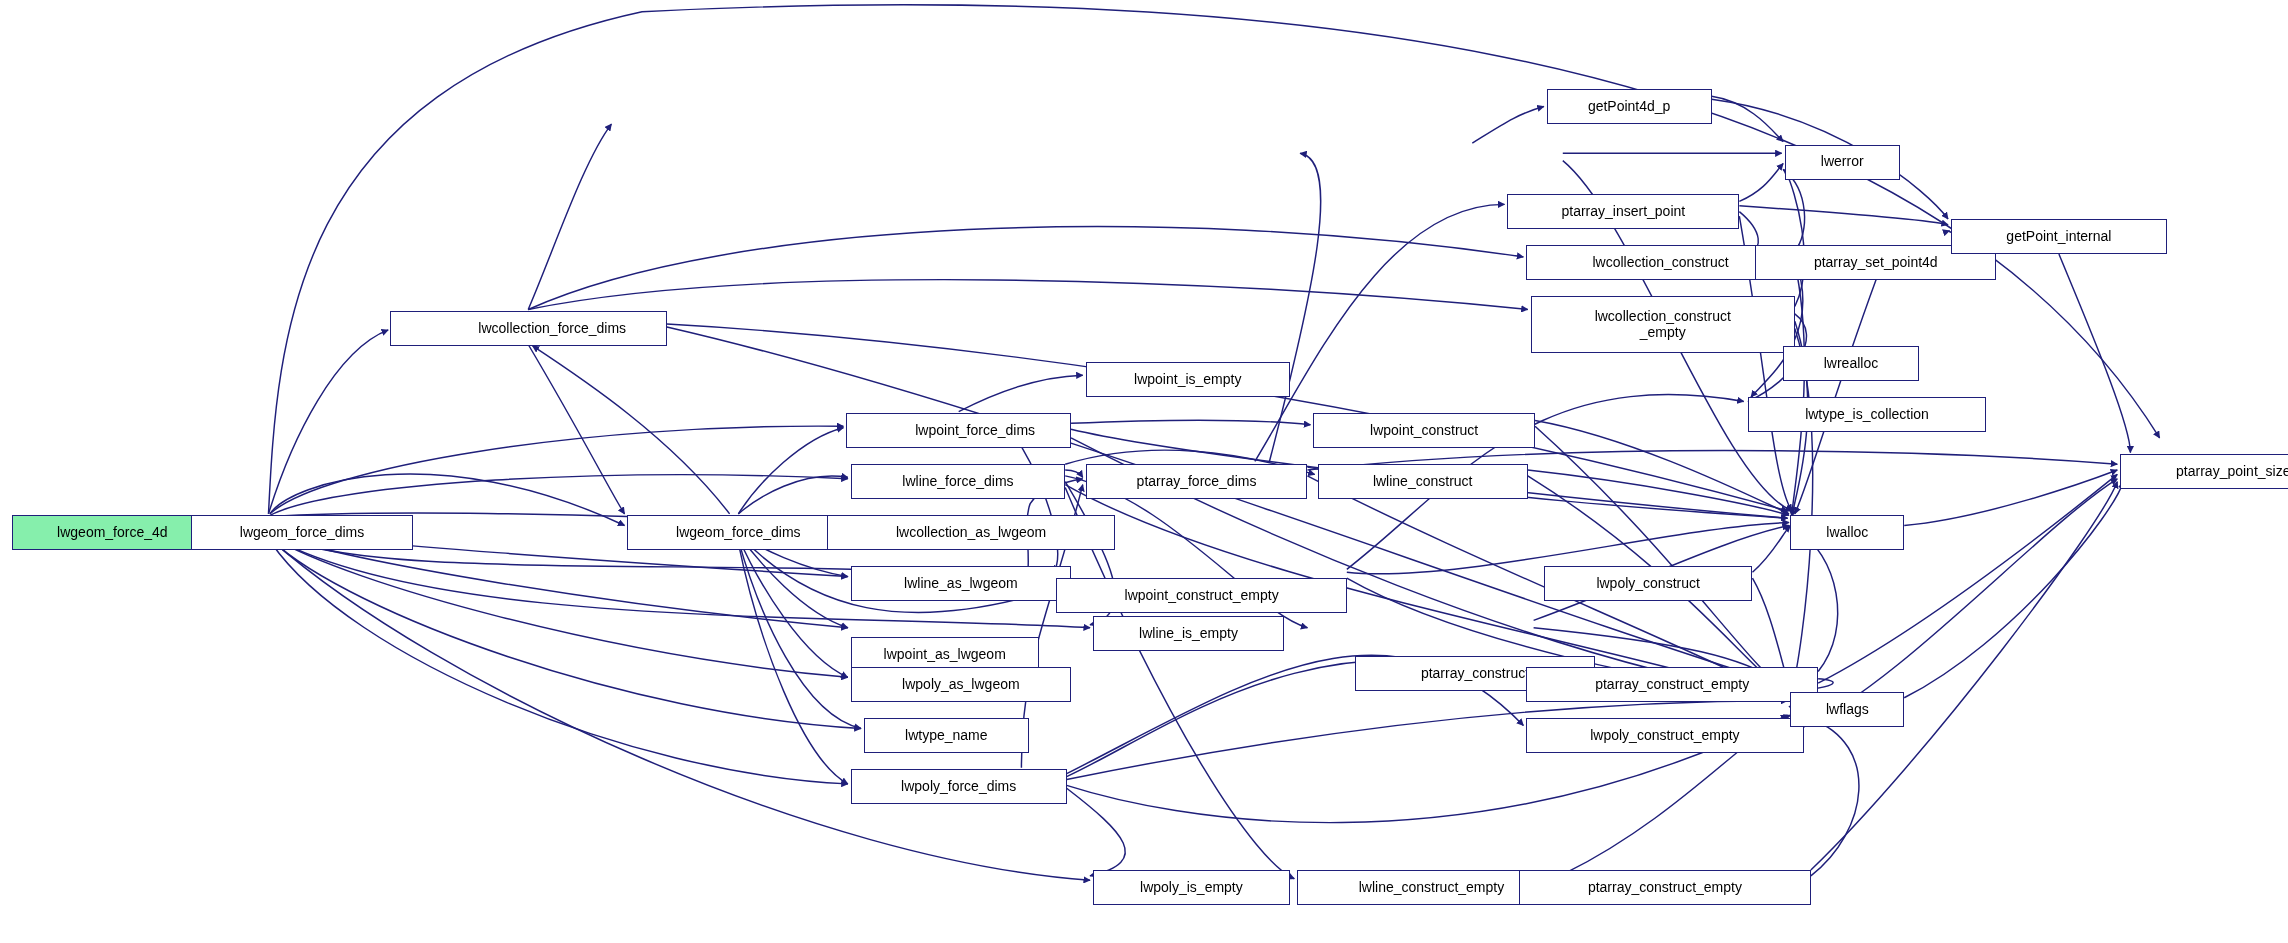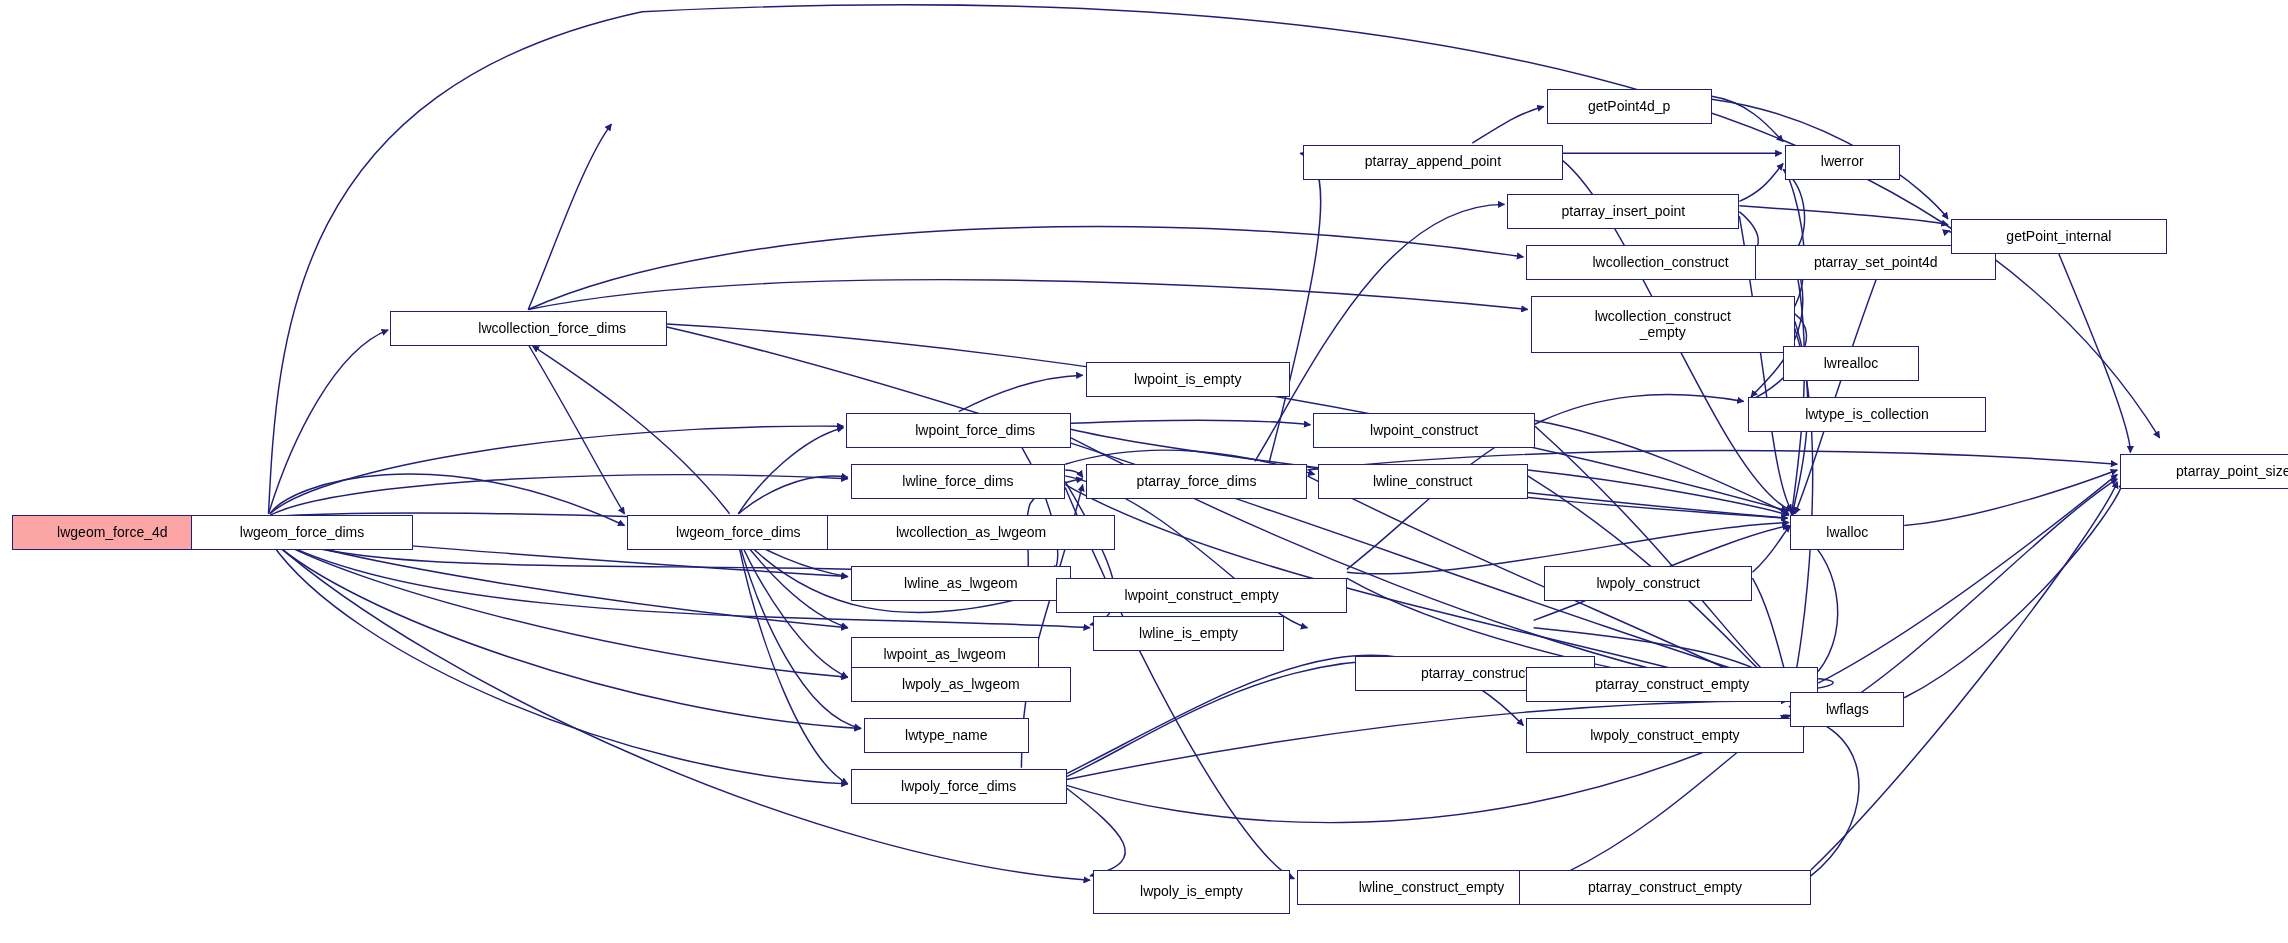--- a/index.html
+++ b/index.html
@@ -31,21 +31,21 @@
     font-size: 14px;
     line-height: 1.12;
     display: flex;
     align-items: center;
     justify-content: center;
     text-align: center;
     white-space: pre-line;
     z-index: 2;
   }
   .node.root {
-    background: #fca5a5;
+    background: #86efac;
   }
 </style>
 </head>
 <body>
 
 <div id="canvas">
   <svg id="edges" viewBox="0 0 1568 646" preserveAspectRatio="none" xmlns="http://www.w3.org/2000/svg">
     <defs>
       <marker id="arrow" viewBox="0 0 10 10" refX="9" refY="5" markerWidth="5" markerHeight="5" orient="auto-start-reverse">
         <path d="M 0 0 L 10 5 L 0 10 z" fill="#1f1f7a"></path>
@@ -184,22 +184,21 @@
     <div class="node" style="left: 827.357px; top: 515.293px; width: 287.459px; height: 35.0341px;">lwcollection_as_lwgeom</div>
     <div class="node" style="left: 850.704px; top: 566.384px; width: 220.337px; height: 35.0341px;">lwline_as_lwgeom</div>
     <div class="node" style="left: 850.704px; top: 592px; width: 188px; height: 35.0341px; margin-top: 45px;">lwpoint_as_lwgeom</div>
     <div class="node" style="left: 850.704px; top: 667.107px; width: 220.337px; height: 35.0341px;">lwpoly_as_lwgeom</div>
     <div class="node" style="left: 863.837px; top: 718.198px; width: 164.888px; height: 35.0341px;">lwtype_name</div>
     <div class="node" style="left: 850.704px; top: 769.289px; width: 215.959px; height: 35.0341px;">lwpoly_force_dims</div>
     <div class="node" style="left: 1085.63px; top: 362.019px; width: 204.286px; height: 35.0341px;">lwpoint_is_empty</div>
     <div class="node" style="left: 1085.63px; top: 464.201px; width: 221.796px; height: 35.0341px;">ptarray_force_dims</div>
     <div class="node" style="left: 1056.45px; top: 566.384px; width: 290.378px; height: 35.0341px; margin-top: 12px;">lwpoint_construct_empty</div>
     <div class="node" style="left: 1092.93px; top: 616.015px; width: 191.153px; height: 35.0341px;">lwline_is_empty</div>
-    <div class="node" style="left: 1092.93px; top: 870.012px; width: 196.99px; height: 44px;">lwpoly_is_empty</div>
-    <div class="node" style="left: 1303.05px; top: 144.515px; width: 259.735px; height: 35.0341px;">ptarray_append_point</div>
+    <div class="node" style="left: 1092.93px; top: 870.012px; width: 196.99px; height: 35px;">lwpoly_is_empty</div>
     <div class="node" style="left: 1313.27px; top: 413.11px; width: 221.796px; height: 35.0341px;">lwpoint_construct</div>
     <div class="node" style="left: 1317.64px; top: 464.201px; width: 210.122px; height: 35.0341px;">lwline_construct</div>
     <div class="node" style="left: 1355px; top: 616.015px; width: 240px; height: 35.0341px; margin-top: 40px;">ptarray_construct</div>
     <div class="node" style="left: 1297.21px; top: 870.012px; width: 268.49px; height: 35.0341px;">lwline_construct_empty</div>
     <div class="node" style="left: 1546.73px; top: 89.0449px; width: 164.888px; height: 35.0341px;">getPoint4d_p</div>
     <div class="node" style="left: 1507.34px; top: 194.147px; width: 232.01px; height: 35.0341px;">ptarray_insert_point</div>
     <div class="node" style="left: 1526.31px; top: 245.238px; width: 268.49px; height: 35.0341px;">lwcollection_construct</div>
     <div class="node" style="left: 1530.68px; top: 296.33px; width: 264.112px; height: 56.9303px;">lwcollection_construct
 _empty</div>
     <div class="node" style="left: 1543.82px; top: 566.384px; width: 208.663px; height: 35.0341px;">lwpoly_construct</div>

